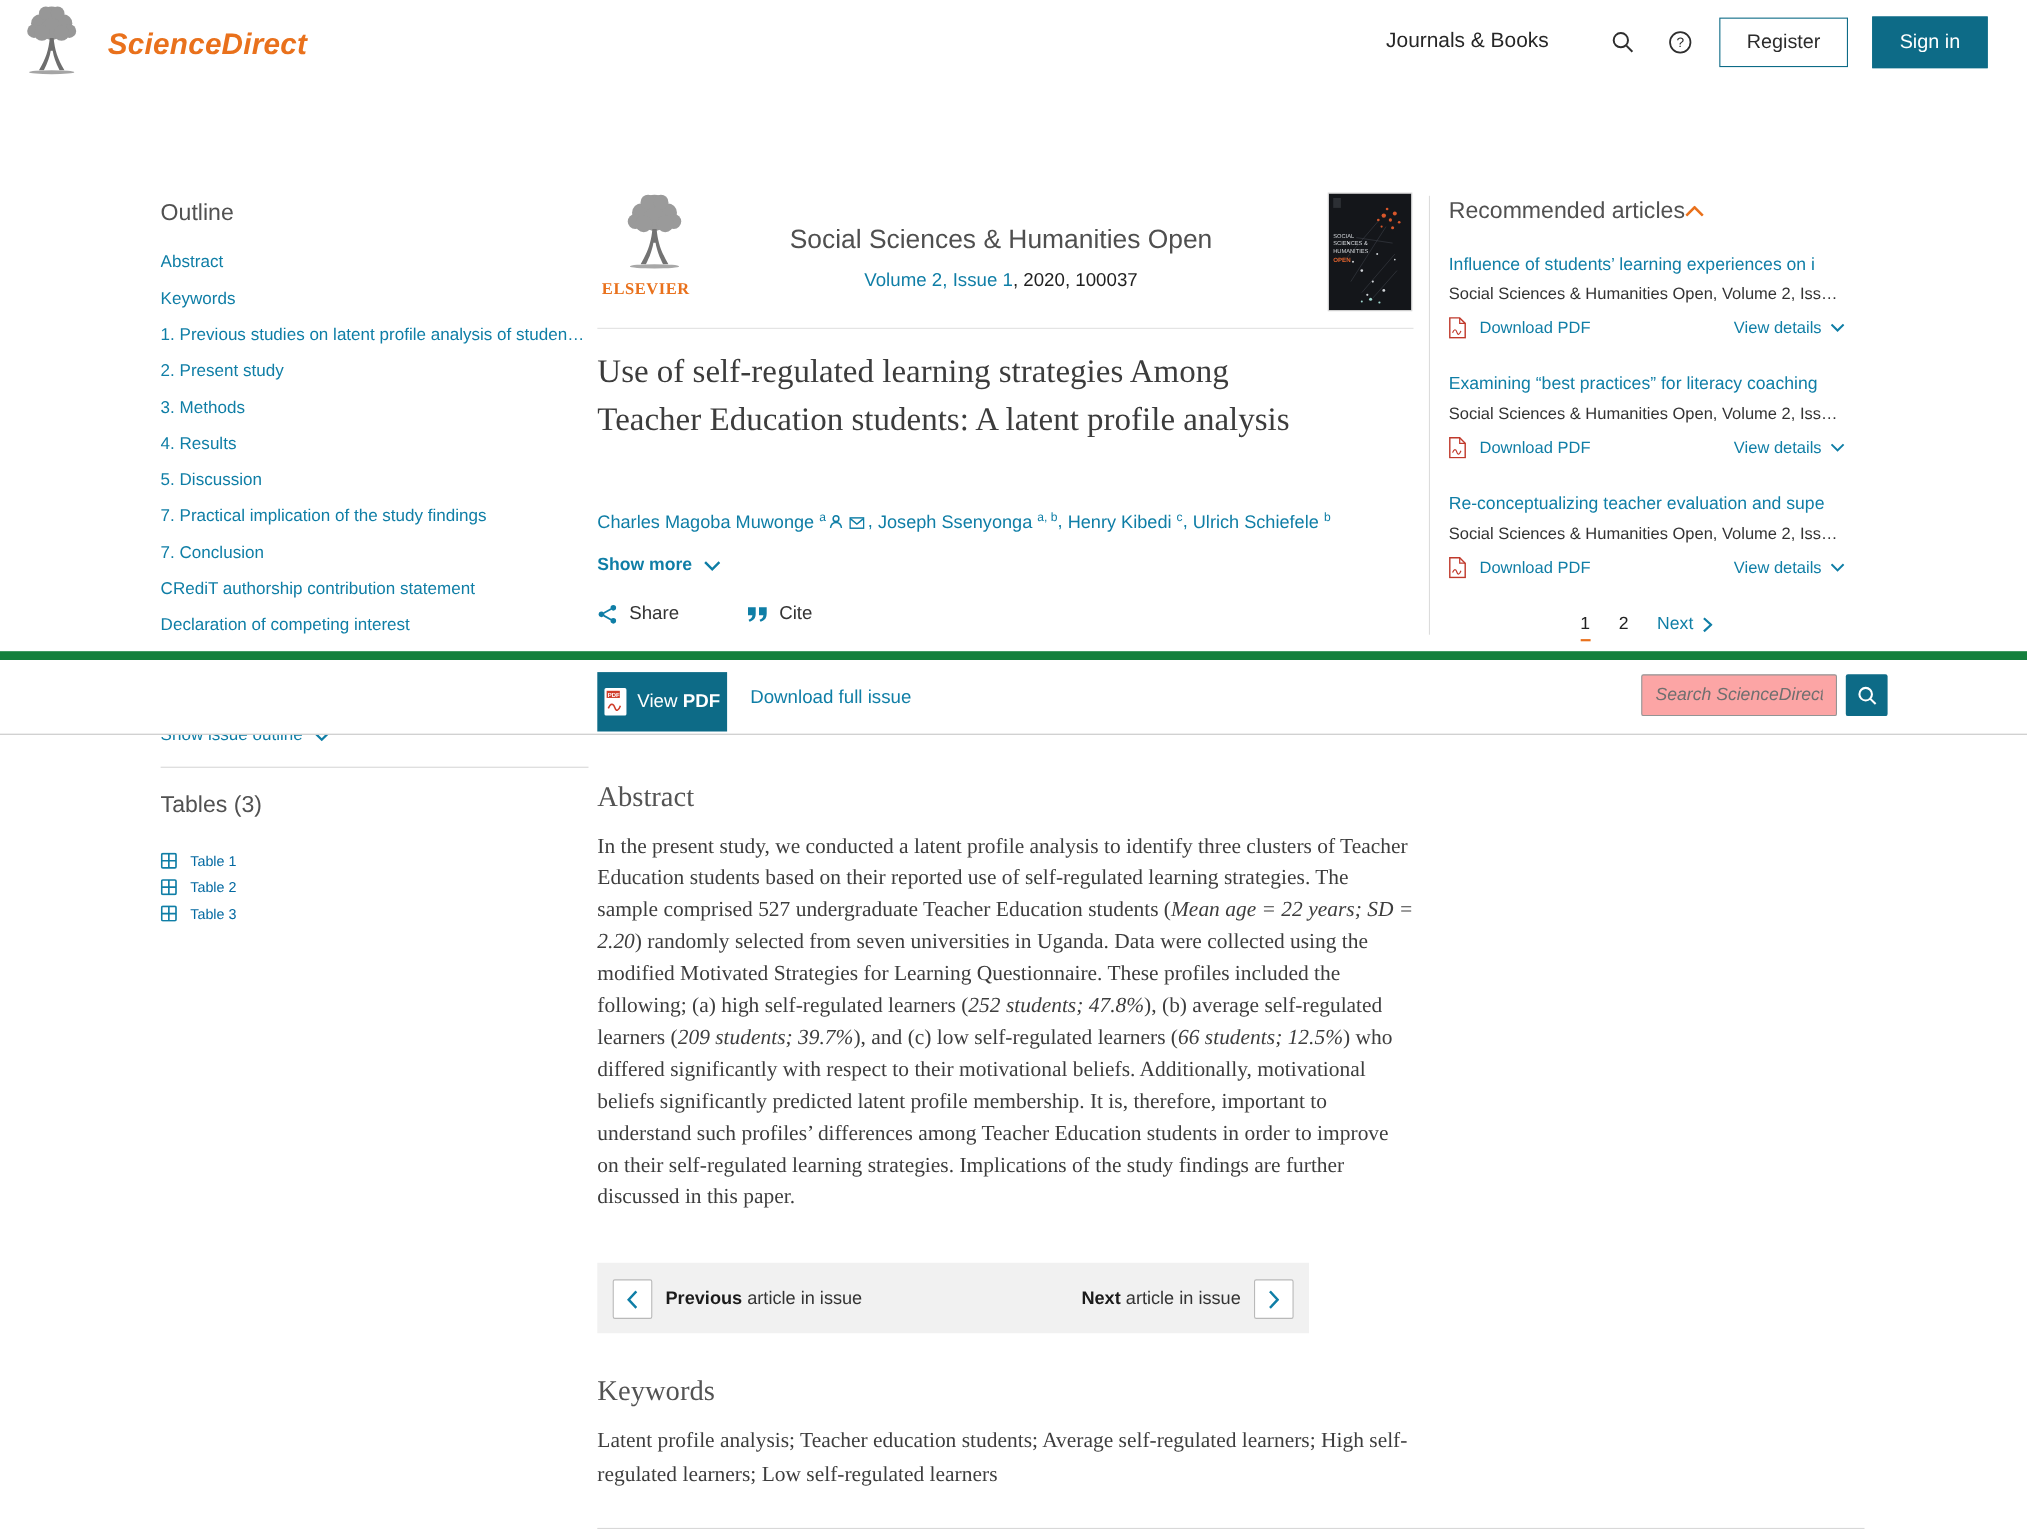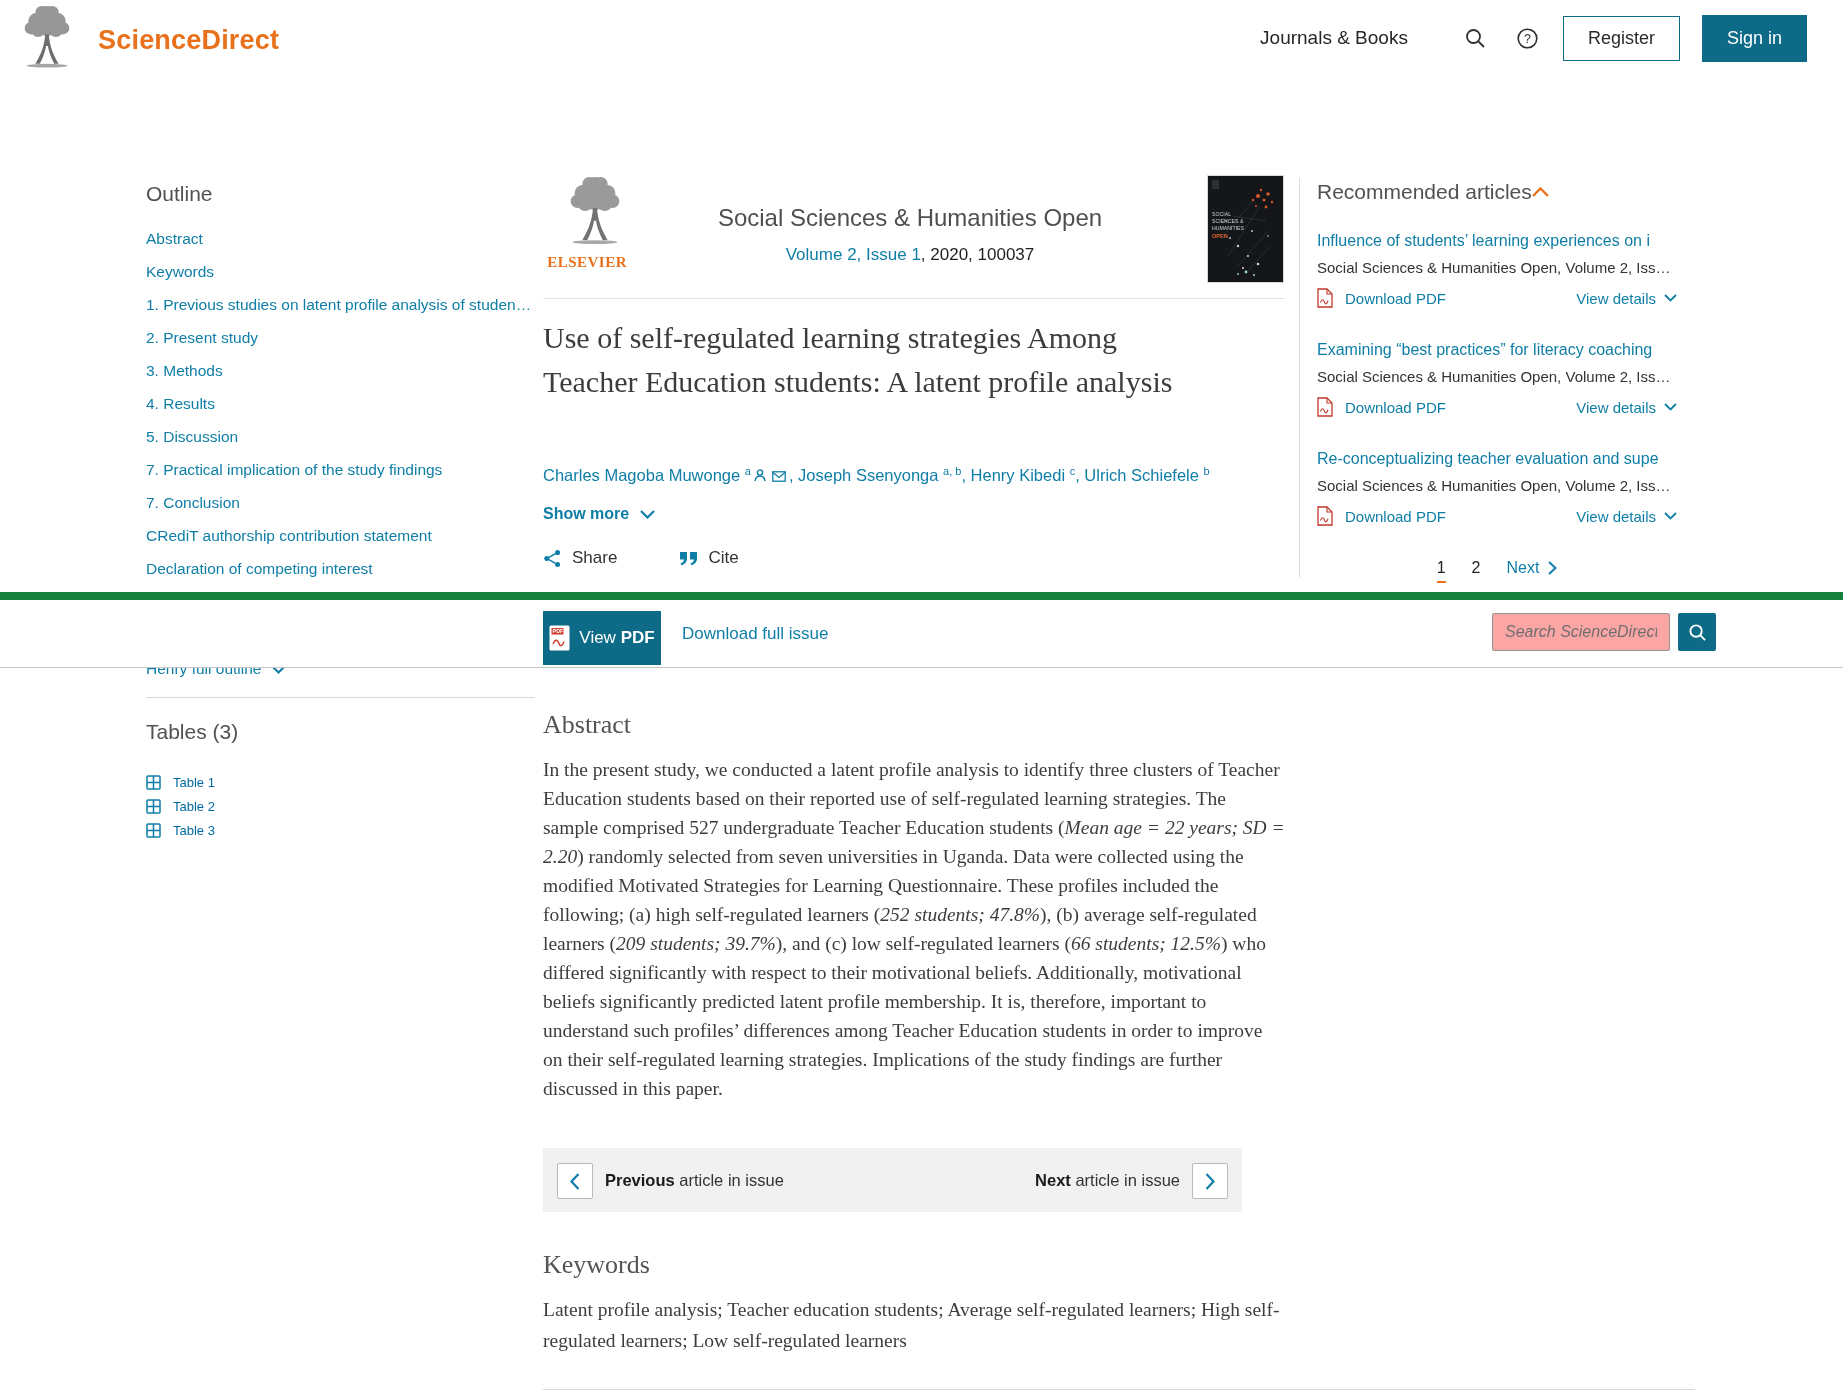--- a/index.html
+++ b/index.html
@@ -1,21 +1,21 @@
 <!DOCTYPE html>
 <html><head>
 <meta charset="utf-8">
 <style>
   html,body{margin:0;padding:0;background:#fff;}
   body{font-family:"Liberation Sans","DejaVu Sans",sans-serif;color:#333;}
   .page{position:relative;width:1843px;height:1396px;background:#fff;overflow:hidden;}
   a{text-decoration:none;cursor:pointer;}
   
   .topbar{position:absolute;left:0;top:0;width:1843px;height:76px;background:#fff;}
-  .brand{position:absolute;left:18px;top:5px;display:flex;align-items:center;gap:22px;}
+  .brand{position:absolute;left:18px;top:5px;display:flex;align-items:center;gap:22px;font-style:italic;}
   .brand-word{font-size:27px;color:#e9711c;font-weight:600;letter-spacing:.2px;}
   .topnav{position:absolute;right:36px;top:0;height:76px;display:flex;align-items:center;gap:30px;}
   .jb-link{font-size:19px;color:#262626;margin-right:26px;}
   .icon-btn{display:inline-flex;align-items:center;justify-content:center;cursor:pointer;}
   .btn-register{font-size:18px;color:#2b2b2b;background:#fff;border:1px solid #0d6b87;padding:11px 24px;cursor:pointer;font-family:inherit;margin-left:-6px;}
   .btn-signin{font-size:18px;color:#fff;background:#0d6b87;border:1px solid #0d6b87;padding:12px 24px;cursor:pointer;font-family:inherit;margin-left:-8px;}
   
   .outline-top{position:absolute;left:146px;top:182px;width:389px;}
   .side-h{font-size:21px;color:#515151;font-weight:400;margin:0;}
   #outline-list{list-style:none;margin:24px 0 0 0;padding:0;}
@@ -49,21 +49,21 @@
   .btn-viewpdf{position:absolute;left:543px;top:11px;width:118px;height:54px;background:#0d6b87;border:none;color:#fff;font-size:17px;display:flex;align-items:center;justify-content:center;gap:9px;cursor:pointer;font-family:inherit;}
   .btn-viewpdf b{font-weight:700;}
   .dl-issue{position:absolute;left:682px;top:24px;font-size:17px;color:#0f7ea6;}
   .search-input{position:absolute;left:1492px;top:13px;width:178px;height:38px;box-sizing:border-box;border:1px solid #949494;font-size:16px;padding:0 12px;font-family:inherit;color:#333;border-radius:2px;background:#fca5a5;}
   .search-input::placeholder{font-style:italic;color:#6f6f6f;}
   .search-go{position:absolute;left:1678px;top:13px;width:38px;height:38px;background:#0d6b87;border:none;border-radius:2px;display:flex;align-items:center;justify-content:center;cursor:pointer;}
   
   .serif-h{font-family:"Liberation Serif","DejaVu Serif",serif;font-weight:400;color:#545454;font-size:26px;margin:0;}
   .abstract-h{position:absolute;left:543px;top:710px;}
   .abstract-p{position:absolute;left:543px;top:755px;width:742px;margin:0;font-family:"Liberation Serif","DejaVu Serif",serif;font-size:19.5px;line-height:29px;color:#3d3d3d;}
-  .issue-nav{position:absolute;left:543px;top:1148px;width:699px;height:64px;background:#f1f1f1;}
+  .issue-nav{position:absolute;left:543px;top:1148px;width:647px;height:64px;background:#f1f1f1;}
   .nav-box{position:absolute;top:15px;width:34px;height:34px;background:#fff;border:1px solid #b9b9b9;border-radius:2px;display:flex;align-items:center;justify-content:center;cursor:pointer;}
   .nav-box.prev{left:14px;}
   .nav-box.next{right:14px;}
   .nav-text{position:absolute;top:23px;font-size:16.5px;color:#333;}
   .nav-text b{color:#1b1b1b;}
   .nav-text.prev{left:62px;}
   .nav-text.next{right:62px;}
   .keywords-h{position:absolute;left:543px;top:1250px;}
   .keywords-p{position:absolute;left:543px;top:1294px;width:742px;margin:0;font-family:"Liberation Serif","DejaVu Serif",serif;font-size:19.5px;line-height:31px;color:#3d3d3d;}
   .bottom-line{position:absolute;left:543px;top:1389px;width:1152px;height:1px;background:#d8d8d8;}
@@ -142,21 +142,21 @@
         <li>5. Discussion</li>
         <li>7. Practical implication of the study findings</li>
         <li>7. Conclusion</li>
         <li>CRediT authorship contribution statement</li>
         <li>Declaration of competing interest</li>
       </ul>
   </aside>
 
   <div class="outline-bottom">
     <a class="show-full">
-      <span>Henry full outline</span>
+      <span>Show issue outline</span>
       <svg width="15" height="9" viewBox="0 0 15 9" fill="none" stroke="#0f7ea6" stroke-width="2">
           <polyline points="1,1 7.5,7.5 14,1"></polyline>
         </svg>
     </a>
     <div class="ob-divider"></div>
     <h2 class="side-h tables-h">Tables (3)</h2>
     <div id="tables-list">
         <div class="table-row">
           <svg width="15" height="15" viewBox="0 0 15 15" fill="none" stroke="#0f7ea6" stroke-width="1.5">
             <rect x="1" y="1" width="13" height="13" rx="1"></rect>

